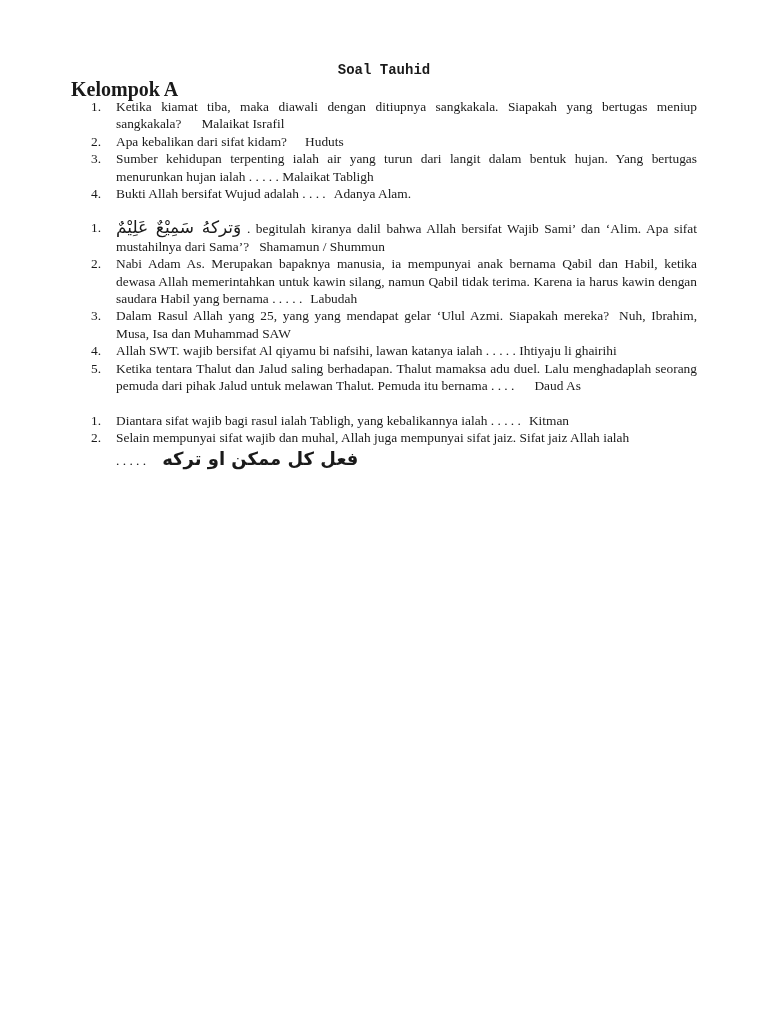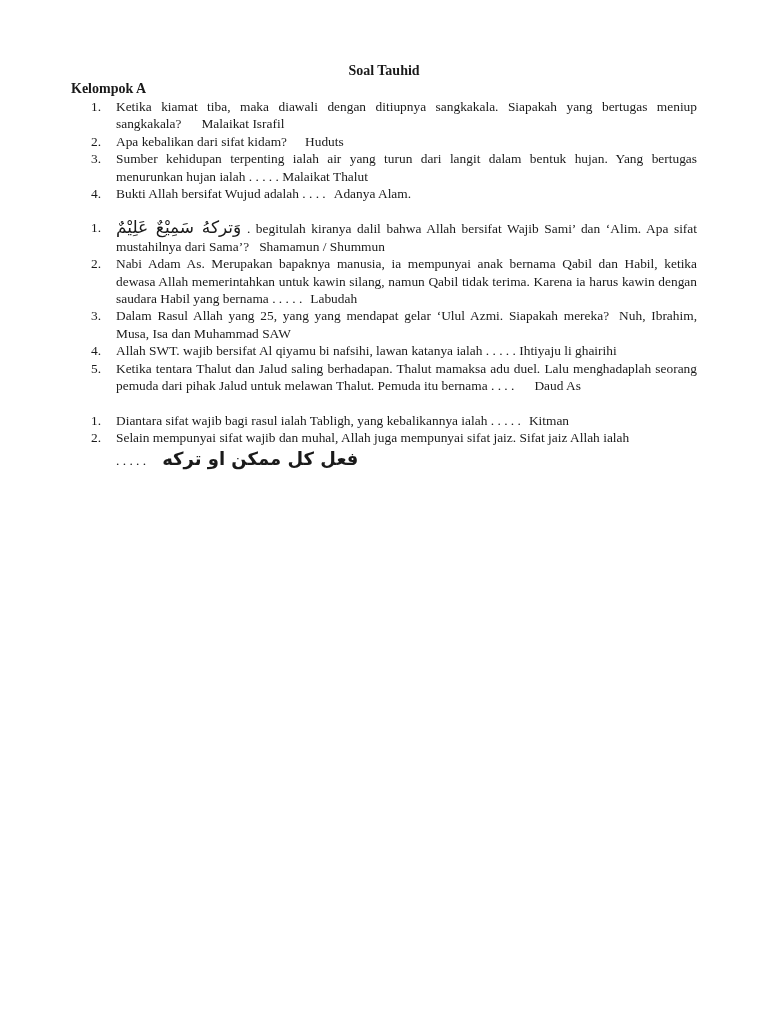--- a/index.html
+++ b/index.html
@@ -22,24 +22,25 @@
       width: 626px;
       font-size: 13.4px;
       line-height: 17.4px;
     }
     .title {
       text-align: center;
       font-weight: bold;
       font-size: 14px;
       line-height: 17px;
       margin: 0 0 1px 0;
+      font-family: Liberation Mono, monospace;
     }
     .section-heading {
       font-weight: bold;
-      font-size: 14px;
+      font-size: 20px;
       line-height: 18px;
       margin: 0;
     }
     .question-list {
       list-style: none;
       margin: 0;
       padding: 0;
     }
     .question {
       position: relative;
@@ -94,21 +95,21 @@
       <li class="question">
         <span class="num">1.</span>
         <span>Ketika kiamat tiba, maka diawali dengan ditiupnya sangkakala. Siapakah yang bertugas meniup sangkakala?</span><span class="gap" style="width:20px"></span><span class="answer">Malaikat Israfil</span>
       </li>
       <li class="question">
         <span class="num">2.</span>
         <span>Apa kebalikan dari sifat kidam?</span><span class="gap" style="width:18px"></span><span class="answer">Huduts</span>
       </li>
       <li class="question">
         <span class="num">3.</span>
-        <span>Sumber kehidupan terpenting ialah air yang turun dari langit dalam bentuk hujan. Yang bertugas menurunkan hujan ialah . . . . .</span> <span class="answer">Malaikat Thalut</span>
+        <span>Sumber kehidupan terpenting ialah air yang turun dari langit dalam bentuk hujan. Yang bertugas menurunkan hujan ialah . . . . .</span> <span class="answer">Malaikat Tabligh</span>
       </li>
       <li class="question">
         <span class="num">4.</span>
         <span>Bukti Allah bersifat Wujud adalah . . . .</span><span class="gap" style="width:8px"></span><span class="answer">Adanya Alam.</span>
       </li>
     </ol>
   </div>
 
   <div class="spacer"></div>
 

